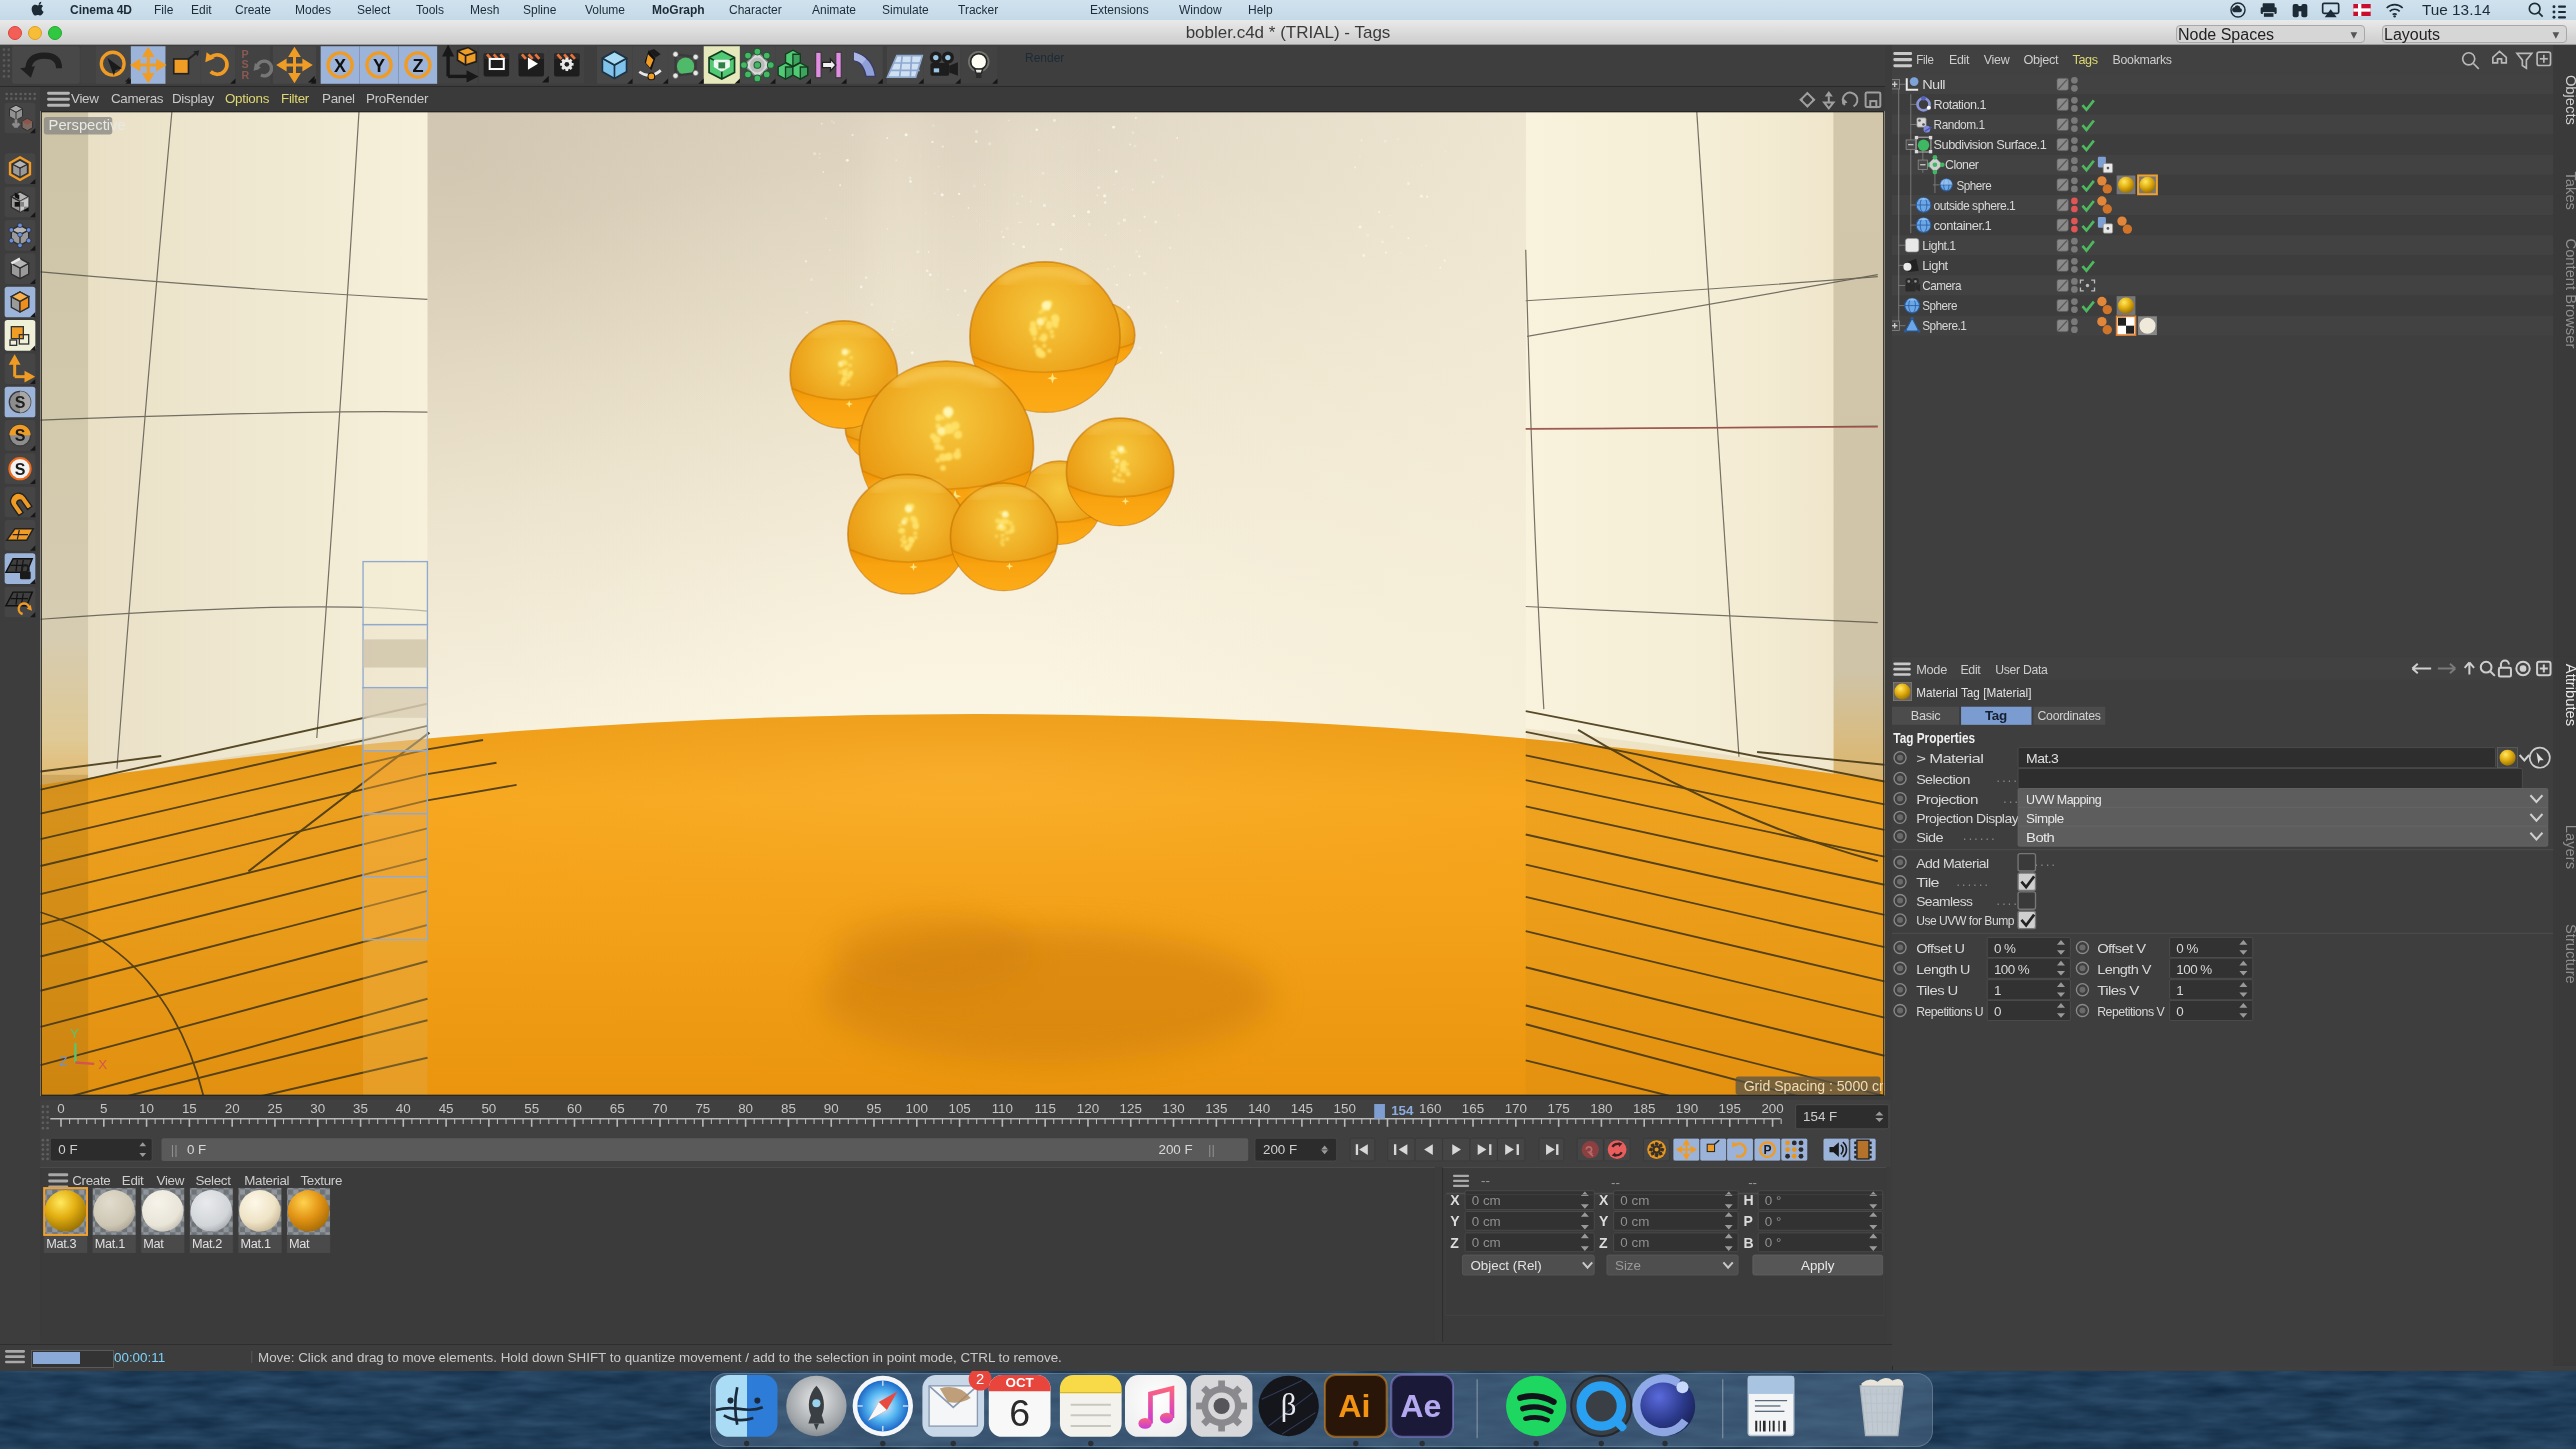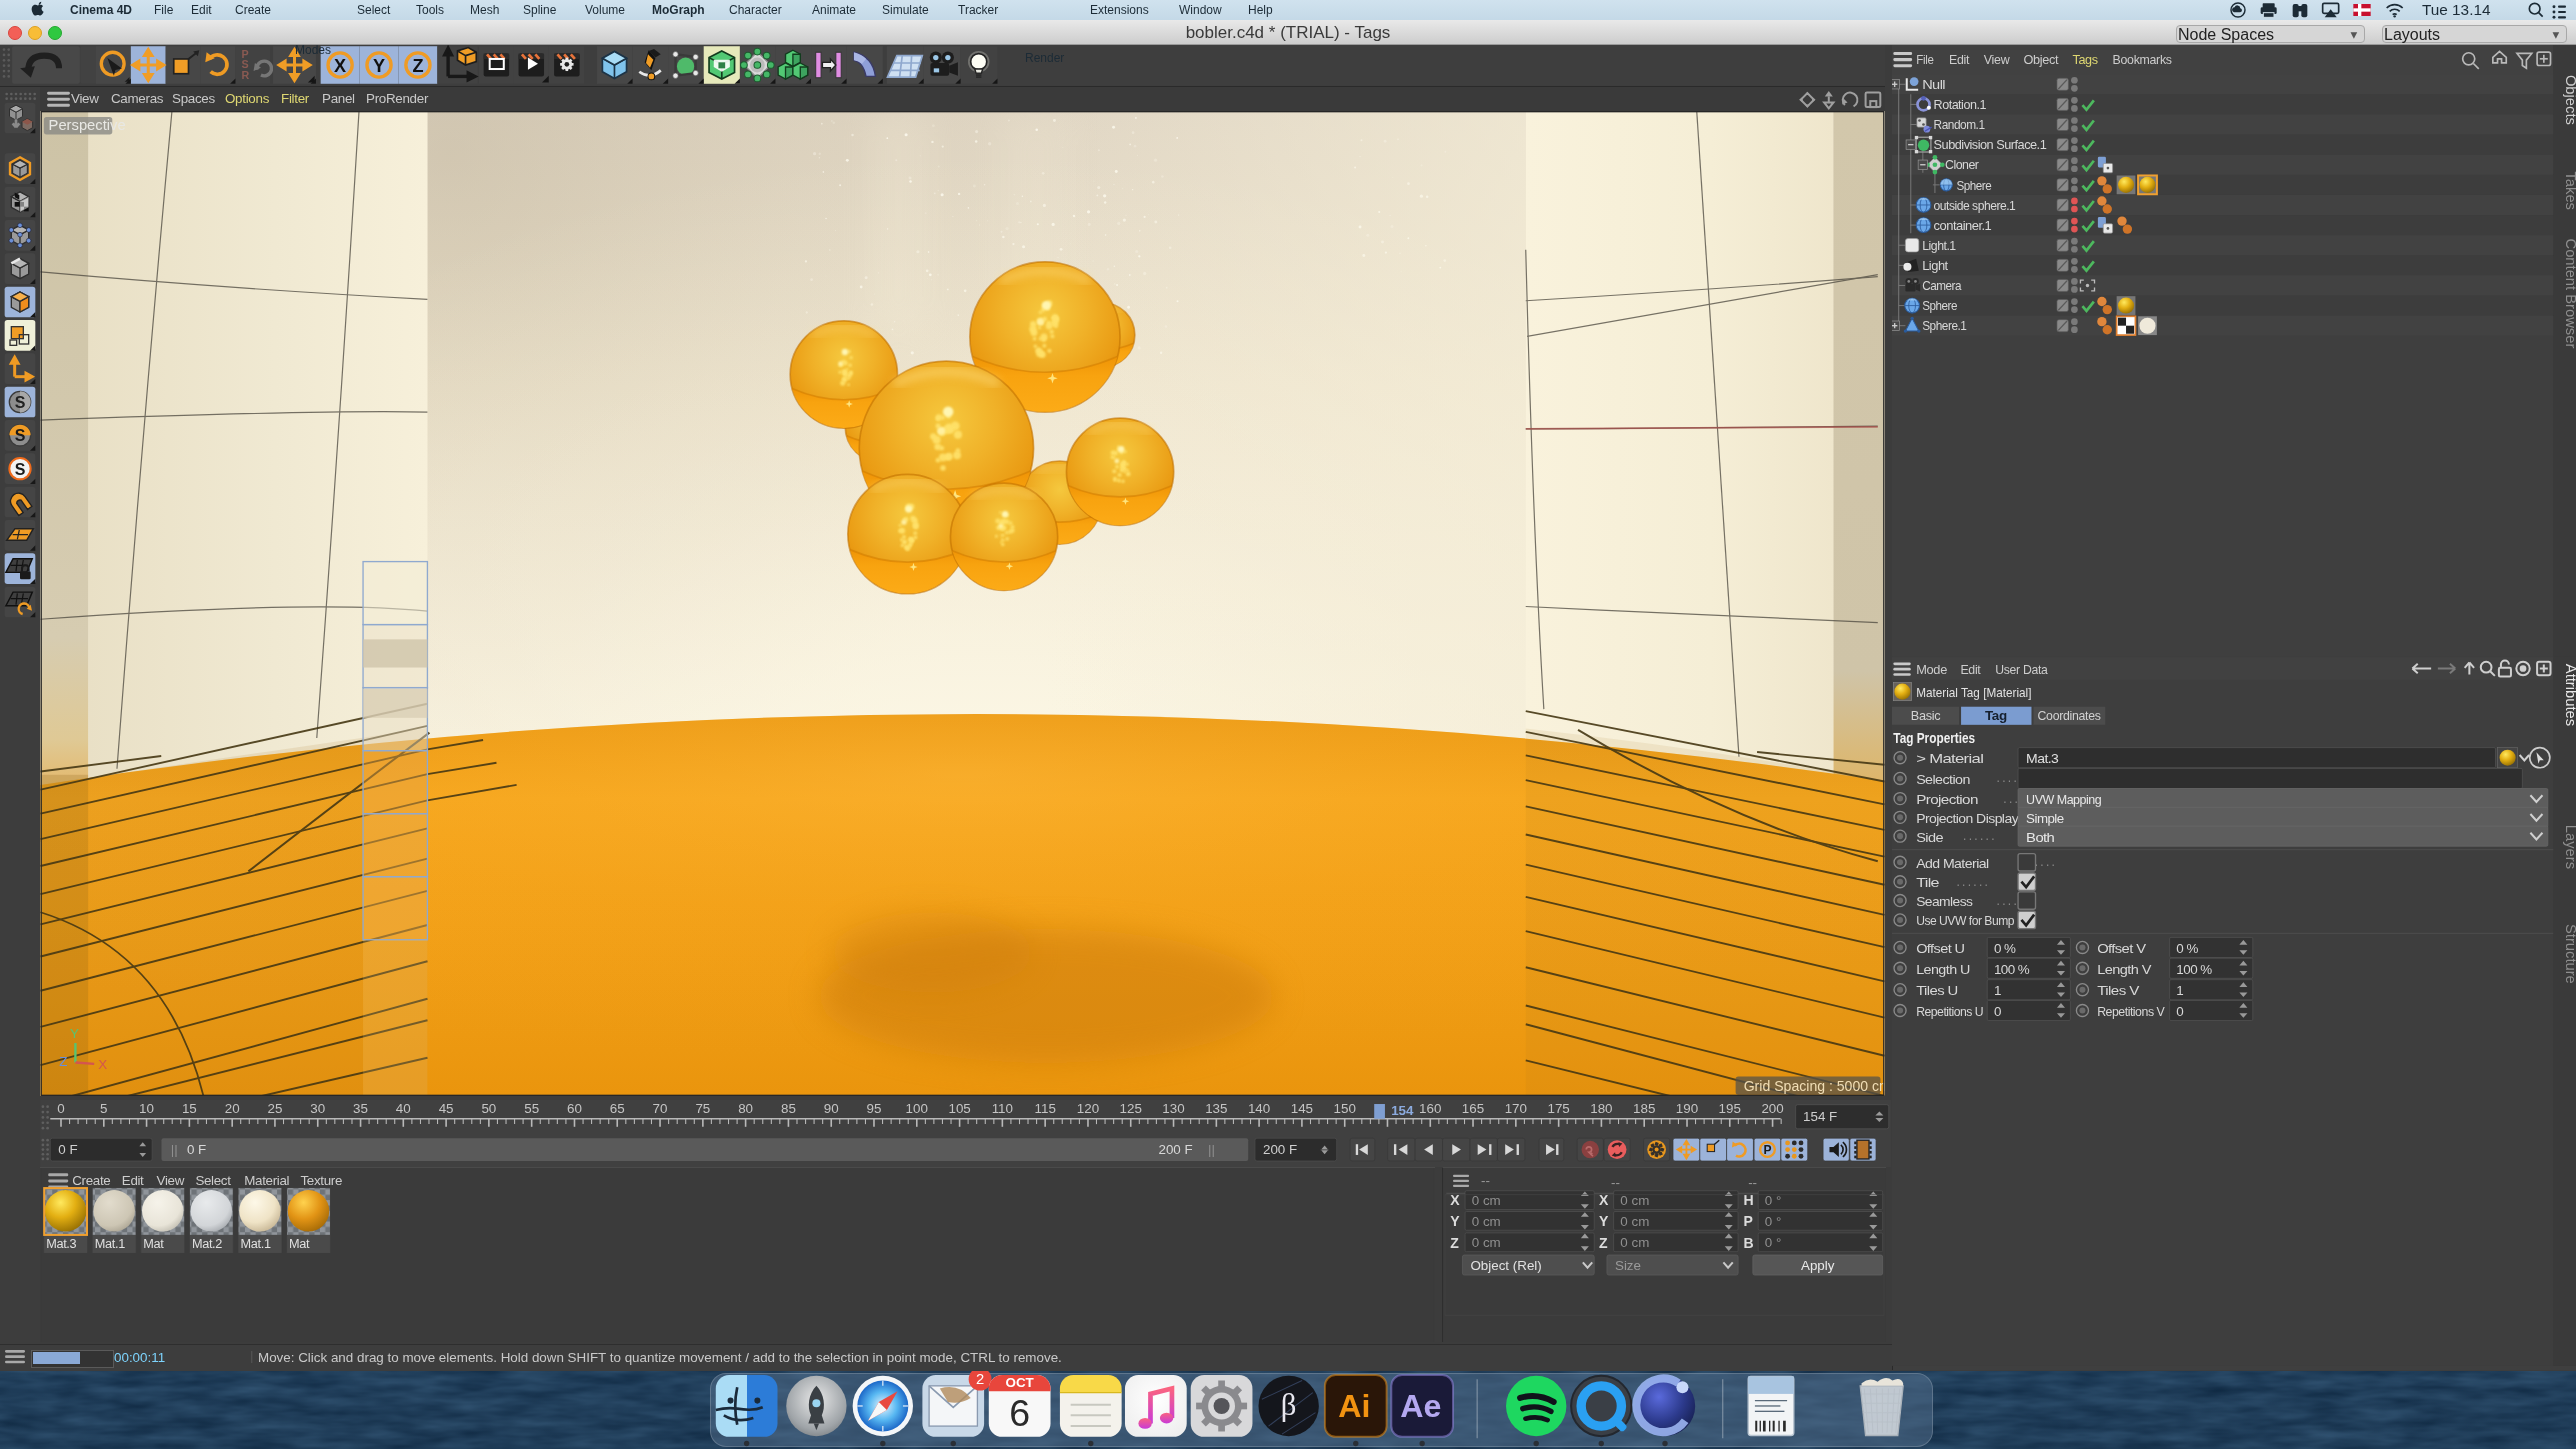--- a/index.html
+++ b/index.html
@@ -267,21 +267,21 @@
 <div id="winbg" class="abs"></div>
 
 <div id="menubar" class="abs">
   <svg width="14.8" height="17.4" viewBox="0 0 22 26" style="position:absolute;left:31px;top:1.3px">
       <path fill="#1c2b36" d="M15.1,1.2c0.2,1.4-0.4,2.8-1.2,3.8c-0.9,1.1-2.3,1.9-3.7,1.8C10,5.4,10.7,4,11.5,3.1C12.4,2.1,13.9,1.3,15.1,1.2z M19.5,20.2c-0.6,1.4-0.9,2-1.7,3.2c-1.1,1.7-2.7,3.8-4.6,3.8c-1.7,0-2.2-1.1-4.5-1.1c-2.3,0-2.8,1.1-4.5,1.1c-1.9,0-3.4-1.9-4.5-3.6C-3.3,18.9-3.6,13.4-1.7,10.5c1.3-2.1,3.4-3.3,5.4-3.3c2,0,3.3,1.1,4.9,1.1c1.6,0,2.6-1.1,4.9-1.1c1.8,0,3.6,1,5,2.6C14.3,12.2,15,17.5,19.5,20.2z" transform="scale(0.8) translate(4,0)"></path>
     </svg>
   <span class="mi" style="left:70px;font-weight:bold;">Cinema 4D</span>
     <span class="mi" style="left:154px;">File</span>
     <span class="mi" style="left:191px;">Edit</span>
     <span class="mi" style="left:235px;">Create</span>
-    <span class="mi" style="left:295px;margin-top:40px;">Modes</span>
+    <span class="mi" style="left:295px;">Modes</span>
     <span class="mi" style="left:357px;">Select</span>
     <span class="mi" style="left:416px;">Tools</span>
     <span class="mi" style="left:470px;">Mesh</span>
     <span class="mi" style="left:523px;">Spline</span>
     <span class="mi" style="left:585px;">Volume</span>
     <span class="mi" style="left:652px;font-weight:bold;">MoGraph</span>
     <span class="mi" style="left:729px;">Character</span>
     <span class="mi" style="left:812px;">Animate</span>
     <span class="mi" style="left:882px;">Simulate</span>
     <span class="mi" style="left:958px;">Tracker</span>
@@ -755,21 +755,21 @@
 <div id="vpmenu" class="abs">
   <svg width="23" height="17.4" viewBox="0 0 34 26" style="position:absolute;left:6.7px;top:4.7px">
     <g fill="#b5b5b5">
         <rect y="1" width="34" height="4.5" rx="2"></rect>
         <rect y="10" width="34" height="4.5" rx="2"></rect>
         <rect y="19" width="34" height="4.5" rx="2"></rect>
       </g>
   </svg>
   <span style="left:31px;">View</span>
     <span style="left:71px;">Cameras</span>
-    <span style="left:132px;">Spaces</span>
+    <span style="left:132px;">Display</span>
   <span style="left:185px;color:#ded772;">Options</span>
     <span style="left:241px;color:#ded772;">Filter</span>
   <span style="left:282px;">Panel</span>
     <span style="left:326px;">ProRender</span>
 </div>
 
 <div class="abs" style="left:1798px;top:89px;width:87px;height:21.5px;z-index:7;">
 <svg width="87" height="21.5" viewBox="0 0 130 32">
 <g stroke="#9f9f9f" stroke-width="3" fill="#9f9f9f">
   <g transform="translate(14,16)">

